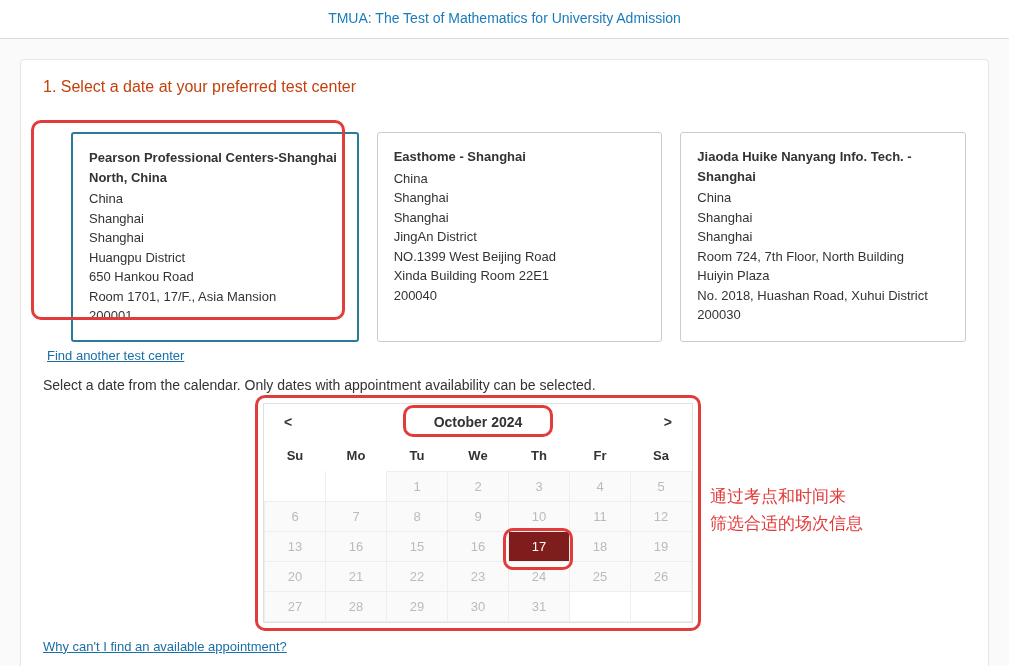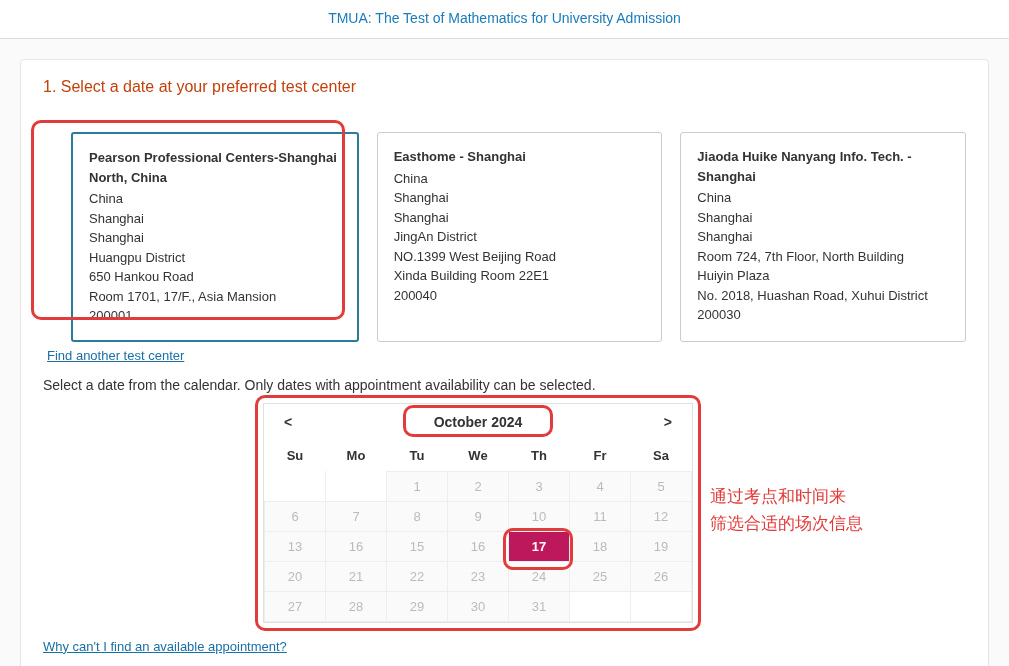--- a/index.html
+++ b/index.html
@@ -18,21 +18,21 @@
     .find-link { display: inline-block; margin-top: 6px; margin-left: 4px; }
     .instruction { font-size: 14px; margin: 14px 0 10px; }
     .cal-wrap { position: relative; width: 430px; margin-left: 220px; }
     .calendar { width: 100%; border: 1px solid #e0e0e0; background: #fff; }
     .cal-head { display: flex; align-items: center; justify-content: space-between; padding: 10px 12px; }
     .cal-nav { font-weight: bold; font-size: 14px; cursor: pointer; padding: 0 8px; color:#333; background:none; border:none; }
     .cal-title { font-weight: bold; font-size: 14px; }
     table.cal-grid { width: 100%; border-collapse: collapse; table-layout: fixed; }
     .cal-grid th { font-weight: bold; font-size: 13px; padding: 8px 0; text-align: center; }
     .cal-grid td { border: 1px solid #eee; height: 30px; text-align: center; font-size: 13px; color: #bbb; background: #fafafa; }
-    .cal-grid td.selected-day { background: #be185d; color: #fff; font-weight: bold; }
+    .cal-grid td.selected-day { background: #7f1d1d; color: #fff; font-weight: normal; }
     .cal-grid td.empty { background: #fff; border-color: #fff #eee #eee #fff; }
     .why-link { display: inline-block; margin-top: 16px; }
     .annot { position: absolute; color: #e23b3b; font-size: 17px; line-height: 1.6; left: 447px; top: 80px; width: 220px; }
   </style>
 </head>
 <body>
 
 <div class="header-bar">
   <a class="header-link" href="#">TMUA: The Test of Mathematics for University Admission</a>
 </div>

